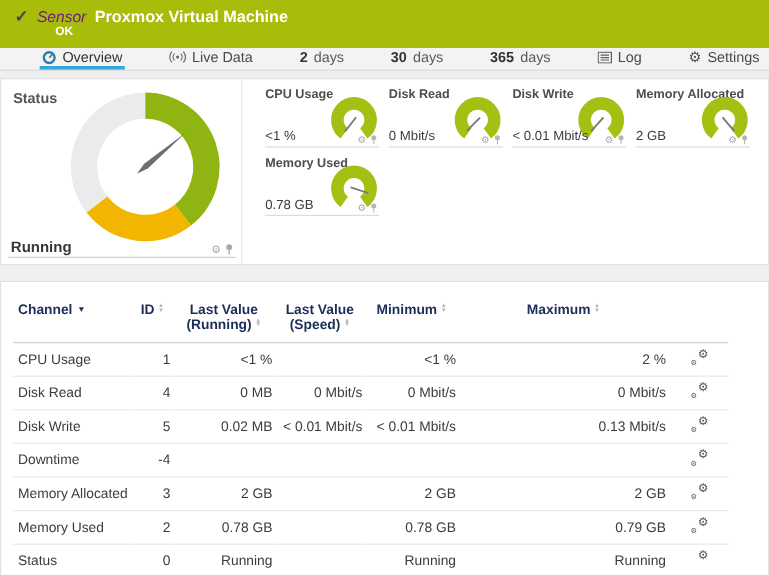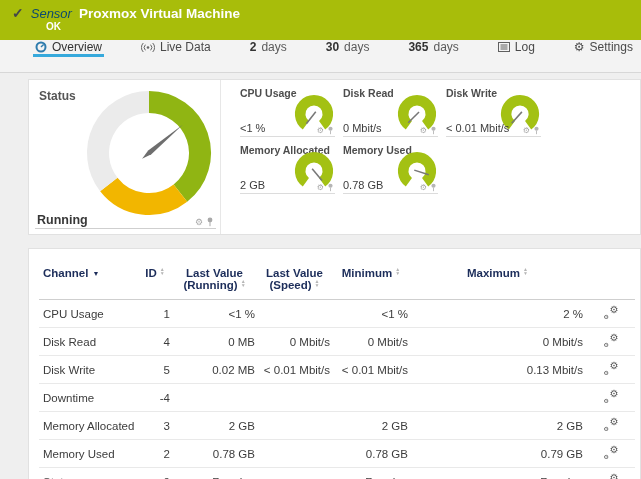--- a/index.html
+++ b/index.html
@@ -3,37 +3,37 @@
 <meta charset="utf-8">
 <style>
   * { margin:0; padding:0; box-sizing:border-box; }
   html,body { width:641px; height:479px; overflow:hidden; background:#efefef;
     font-family:"Liberation Sans", sans-serif; color:#3c3c3c; font-size:12px; }
 
   
   .sensor-bar { height:40px; background:#a8bd0a; padding:5px 0 0 12px; }
   .sensor-line { display:flex; align-items:center; gap:7px; }
   .check { color:#43474a; font-size:14px; font-weight:bold; }
-  .sensor-word { color:#0c4a6e; font-style:italic; font-size:13px; }
+  .sensor-word { color:#701a75; font-style:italic; font-size:13px; }
   .sensor-title { color:#fff; font-weight:bold; font-size:13.5px; }
   .sensor-status { color:#fff; font-weight:bold; font-size:10px; margin:0 0 0 34px; }
 
   
-  .tabbar { height:33px; background:#f3f3f3; border-bottom:1px solid #d7d7d7;
-    display:flex; align-items:flex-start; padding:0 6px 0 33px; justify-content:space-between; }
+  .tabbar { height:19px; background:#f3f3f3; border-bottom:1px solid #d7d7d7;
+    display:flex; align-items:center; padding:0 6px 0 33px; justify-content:space-between; }
   .tab { display:flex; align-items:center; gap:5px; font-size:12px; color:#4a4a4a;
     border-bottom:3px solid transparent; padding:0 2px; cursor:pointer; white-space:nowrap; }
   .tab.active { border-bottom-color:#36a9dc; color:#333; }
   .tab .num { font-weight:bold; color:#333; }
   .tab .sub { color:#5a5a5a; }
   .ticon { display:inline-flex; }
   .gear-glyph { font-size:12px; color:#4f4f4f; line-height:1; }
 
   
-  .panel { margin-left:28px; background:#fff; border:1px solid #e1e1e1; }
+  .panel { background:#fff; border:1px solid #e1e1e1; }
   .gauges-panel { margin-top:6px; height:156px; display:flex; }
 
   .status-cell { width:202px; position:relative; border-right:1px solid #e7e7e7; }
   .status-title { position:absolute; top:9px; left:10px; font-weight:bold; color:#555; font-size:12px; }
   .big-gauge { position:absolute; left:55px; top:8px; }
   .status-value-row { position:absolute; left:6px; right:4px; bottom:5px;
     border-bottom:1px solid #cfcfcf; display:flex; justify-content:space-between;
     align-items:flex-end; padding:0 2px 1px 2px; }
   .status-value { font-weight:bold; font-size:12.5px; color:#383838; }
   .cell-icons { display:flex; gap:3px; align-items:center; }

